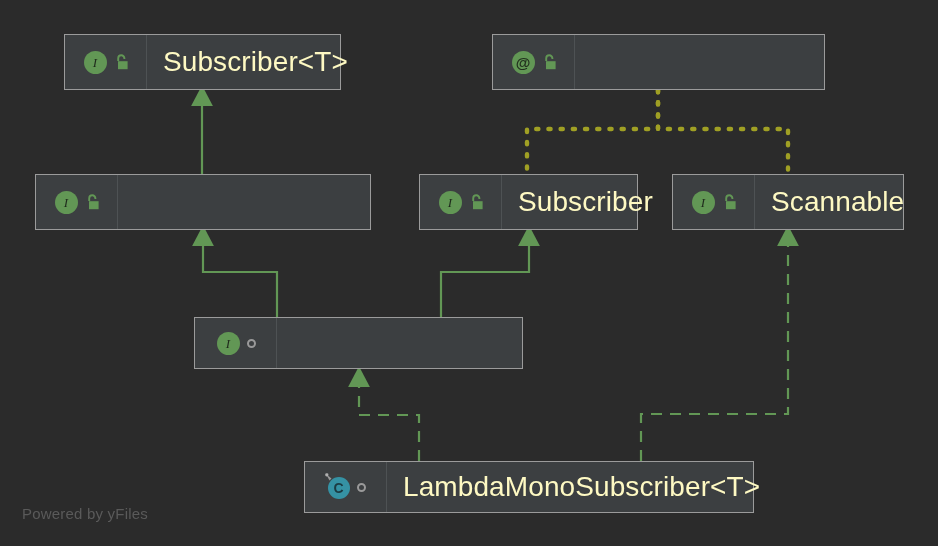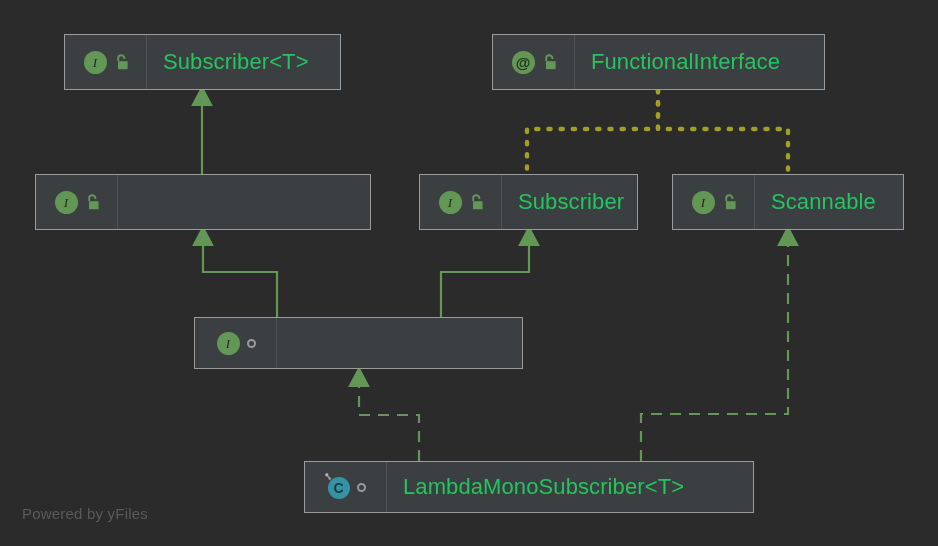--- a/index.html
+++ b/index.html
@@ -36,22 +36,22 @@
     justify-content: center;
     gap: 7px;
     padding: 0 11px 0 12px;
     border-right: 1px solid #4e5254;
     flex: 0 0 auto;
   }
   .node-label {
     display: flex;
     align-items: center;
     padding: 0 18px 0 16px;
-    color: #22c55e;
-    font-size: 22px;
+    color: #fef9c3;
+    font-size: 28px;
     letter-spacing: 0.1px;
     white-space: nowrap;
   }
   
   .ico-iface {
     width: 23px; height: 23px;
     border-radius: 50%;
     background: #629755;
     color: #1f2a1c;
     font-family: "Liberation Serif", serif;
@@ -152,21 +152,20 @@
   <div class="node" style="left: 492px; top: 34px; width: 333px; height: 56px;">
     <div class="node-icons" style="width: 58px;">
       <span class="ico-annot">@</span>
       <span class="ico-lock">
         <svg viewBox="0 0 15 17" width="15" height="17">
           <path d="M4.2,7 L4.2,4.4 A3.1,3.1 0 0 1 10.4,4.4 L10.4,5.1" fill="none" stroke="#629755" stroke-width="1.9"></path>
           <rect x="4.0" y="7.2" width="9.6" height="8.0" fill="#629755"></rect>
         </svg>
       </span>
     </div>
-    <div class="node-label">FunctionalInterface</div>
   </div>
 
   <div class="node" style="left: 35px; top: 174px; width: 336px; height: 56px;">
     <div class="node-icons" style="width: 58px;">
       <span class="ico-iface">I</span>
       <span class="ico-lock">
         <svg viewBox="0 0 15 17" width="15" height="17">
           <path d="M4.2,7 L4.2,4.4 A3.1,3.1 0 0 1 10.4,4.4 L10.4,5.1" fill="none" stroke="#629755" stroke-width="1.9"></path>
           <rect x="4.0" y="7.2" width="9.6" height="8.0" fill="#629755"></rect>
         </svg>

